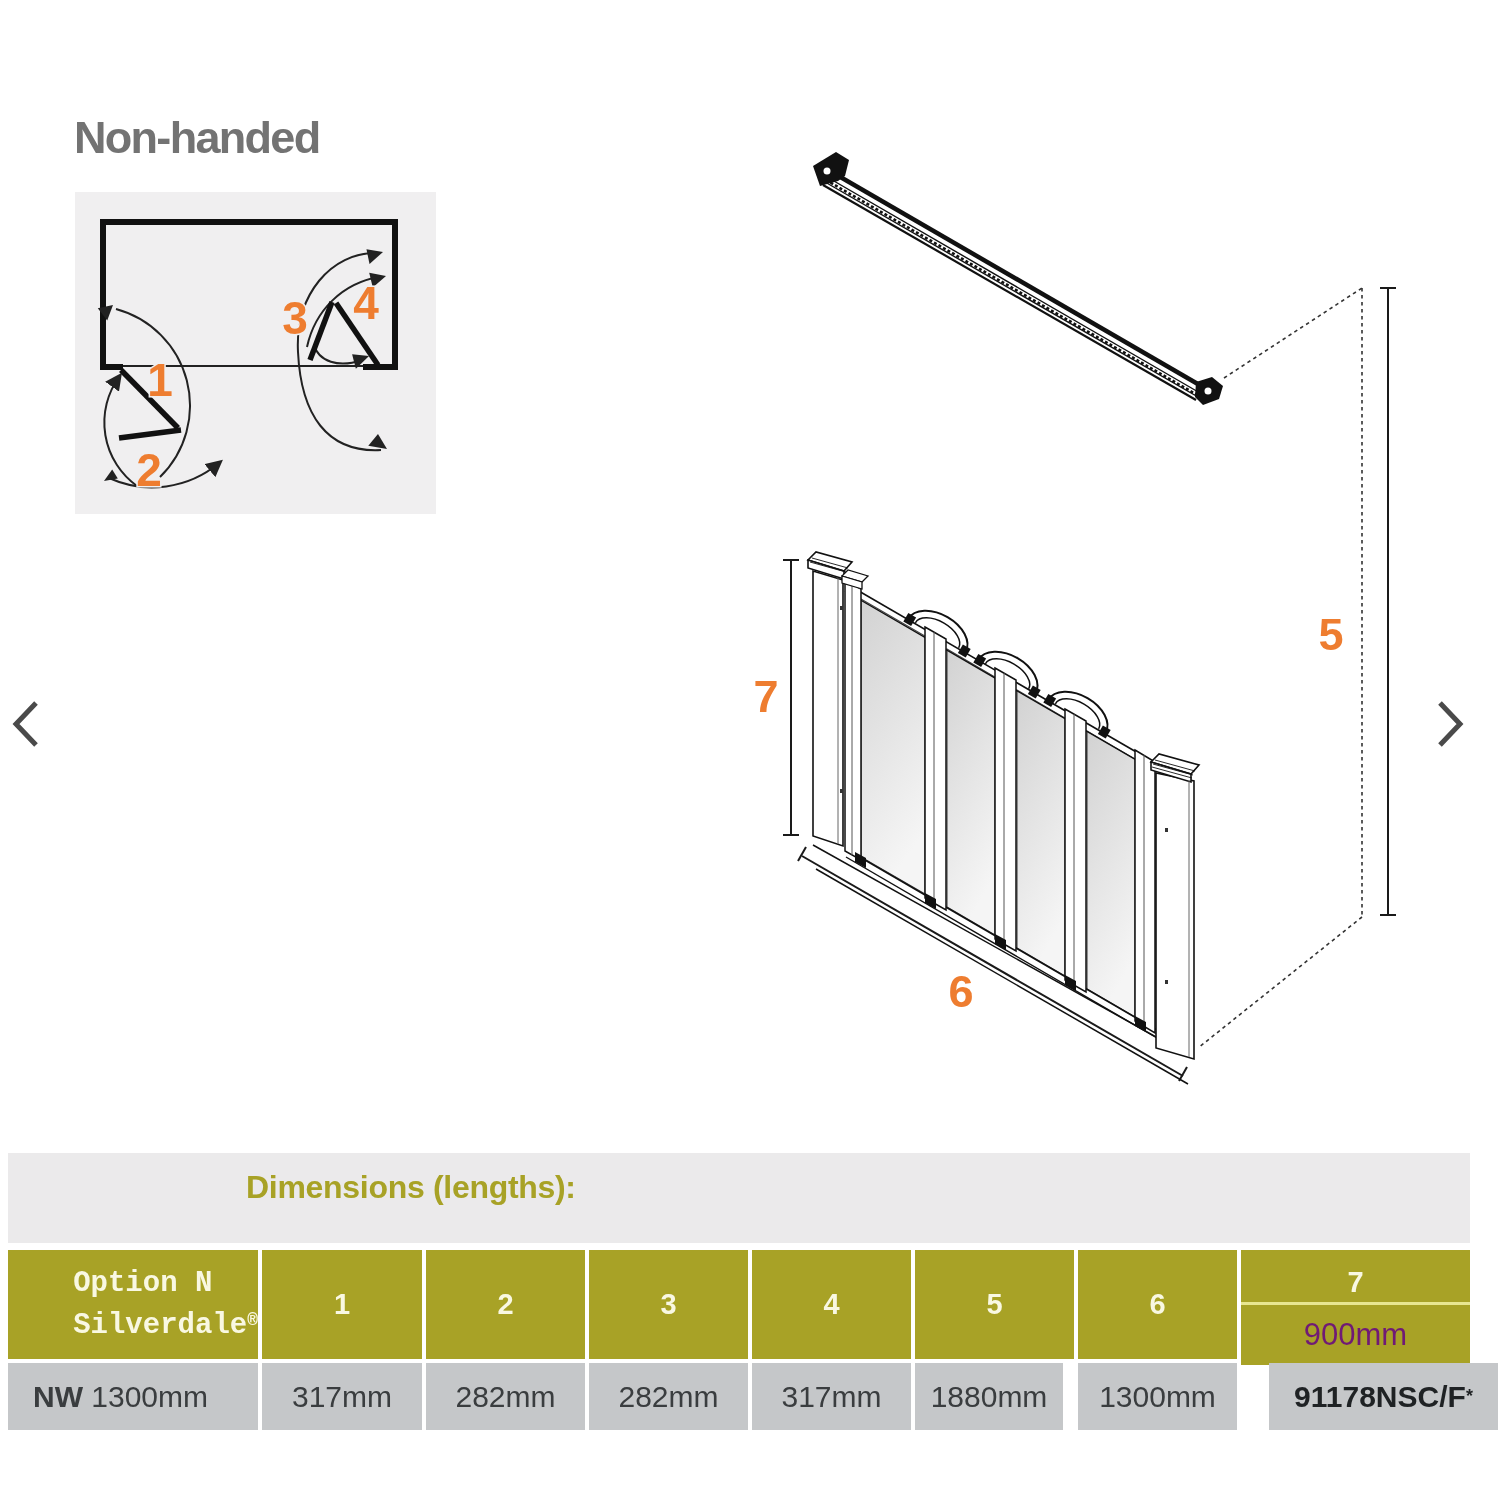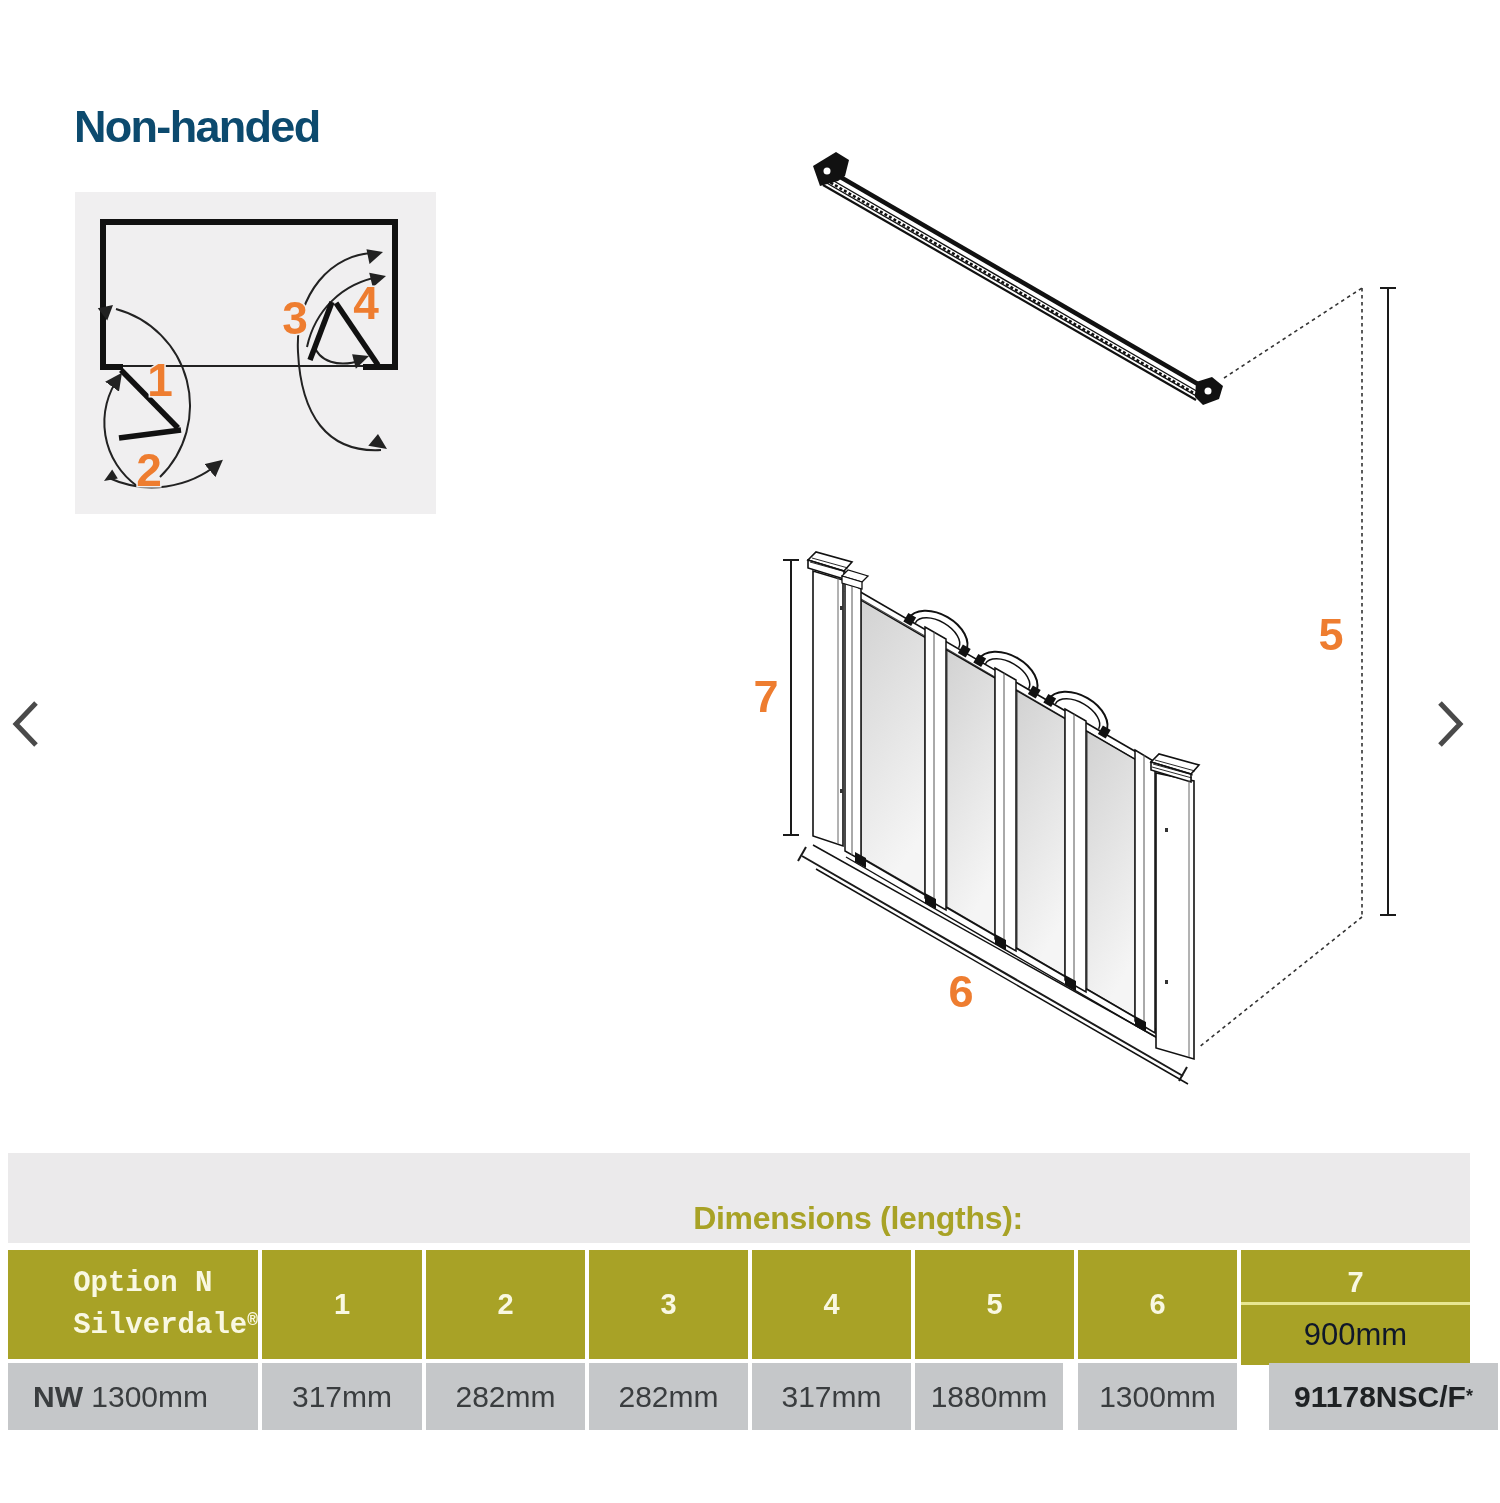--- a/index.html
+++ b/index.html
@@ -1,23 +1,23 @@
 <!DOCTYPE html>
 <html><head>
 <meta charset="utf-8">
 <style>
   html,body{margin:0;padding:0;}
   body{width:1500px;height:1503px;position:relative;background:#ffffff;
        font-family:"Liberation Sans", sans-serif;overflow:hidden;}
   .abs{position:absolute;}
-  #title{left:74px;top:101px;font-size:45px;font-weight:700;color:#0c4a6e;letter-spacing:-1.7px;}
+  #title{left:74px;top:112px;font-size:45px;font-weight:700;color:#737373;letter-spacing:-1.7px;}
   #graybox{left:75px;top:192px;width:361px;height:322px;background:#f0eff0;}
   
   .band{left:8px;top:1153px;width:1462px;height:90px;background:#ebeaeb;}
-  .band .t{margin-left:238px;text-align:center;font-size:32px;font-weight:700;color:#a8a226;padding-top:49px;line-height:32px;letter-spacing:-0.3px;}
+  .band .t{margin-left:238px;font-size:32px;font-weight:700;color:#a8a226;padding-top:18px;line-height:32px;letter-spacing:-0.3px;}
   .cell{position:absolute;display:flex;align-items:center;justify-content:center;
         font-size:29px;font-weight:700;color:#f9f8e2;background:#a8a226;}
   .gcell{position:absolute;display:flex;align-items:center;justify-content:center;
         font-size:30px;font-weight:400;color:#3a3d3f;background:#c5c7c9;}
 </style>
 </head>
 <body>
 <div id="title" class="abs">Non-handed</div>
 
 <div id="graybox" class="abs">
@@ -209,21 +209,21 @@
   <div style="padding-left:25px;line-height:36px;">Option N<br>Silverdale<span style="font-size:18px;vertical-align:8px;">®</span></div>
 </div>
 <div class="cell" style="left:262px;top:1250px;width:160px;height:109px;">1</div>
 <div class="cell" style="left:426px;top:1250px;width:159px;height:109px;">2</div>
 <div class="cell" style="left:589px;top:1250px;width:159px;height:109px;">3</div>
 <div class="cell" style="left:752px;top:1250px;width:159px;height:109px;">4</div>
 <div class="cell" style="left:915px;top:1250px;width:159px;height:109px;">5</div>
 <div class="cell" style="left:1078px;top:1250px;width:159px;height:109px;">6</div>
 <div class="cell" style="left:1241px;top:1250px;width:229px;height:52px;padding-top:12px;box-sizing:border-box;">7</div>
 <div class="abs" style="left:1241px;top:1302px;width:229px;height:3px;background:#e8e690;"></div>
-<div class="cell" style="left:1241px;top:1305px;width:229px;height:60px;color:#0f172a;font-weight:400;font-size:31px;">900mm</div>
+<div class="cell" style="left:1241px;top:1305px;width:229px;height:60px;color:#701a75;font-weight:400;font-size:31px;">900mm</div>
 
 <div class="gcell" style="left:8px;top:1363px;width:250px;height:67px;justify-content:flex-start;">
   <div style="padding-left:25px;text-align:right;"><b>NW</b> 1300mm</div>
 </div>
 <div class="gcell" style="left:262px;top:1363px;width:160px;height:67px;">317mm</div>
 <div class="gcell" style="left:426px;top:1363px;width:159px;height:67px;">282mm</div>
 <div class="gcell" style="left:589px;top:1363px;width:159px;height:67px;">282mm</div>
 <div class="gcell" style="left:752px;top:1363px;width:159px;height:67px;">317mm</div>
 <div class="gcell" style="left:915px;top:1363px;width:148px;height:67px;">1880mm</div>
 <div class="gcell" style="left:1078px;top:1363px;width:159px;height:67px;">1300mm</div>

